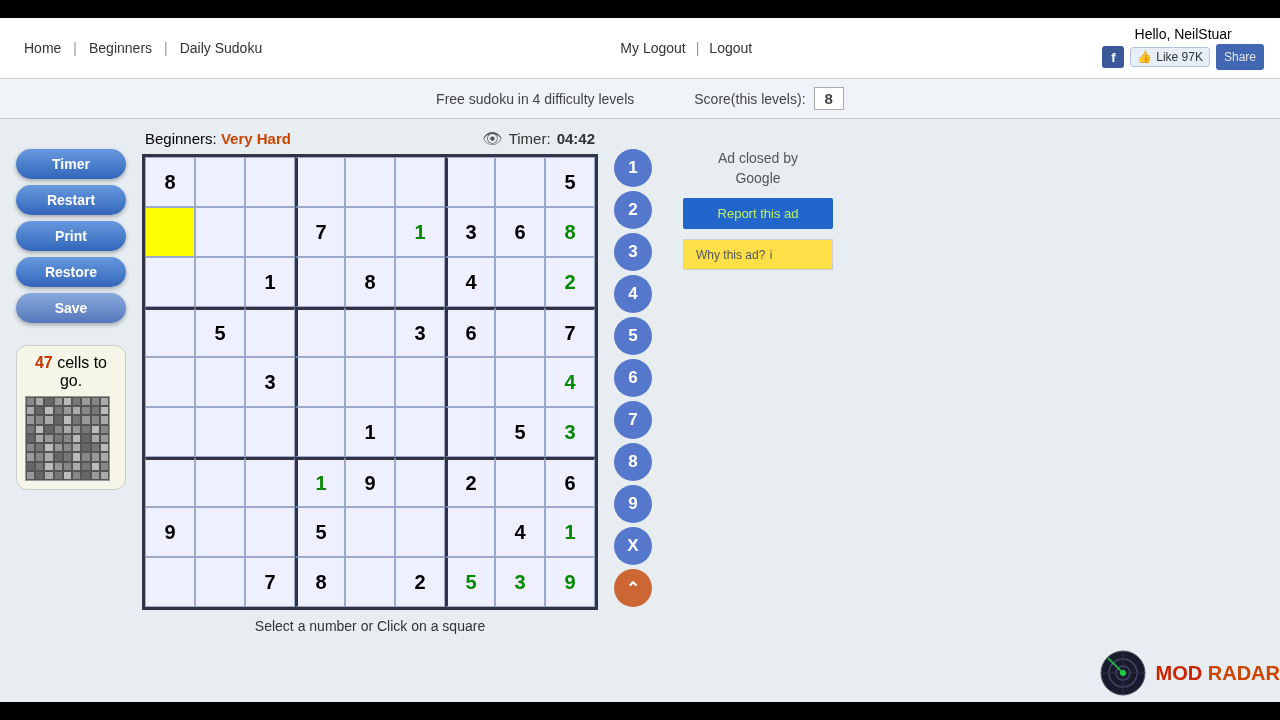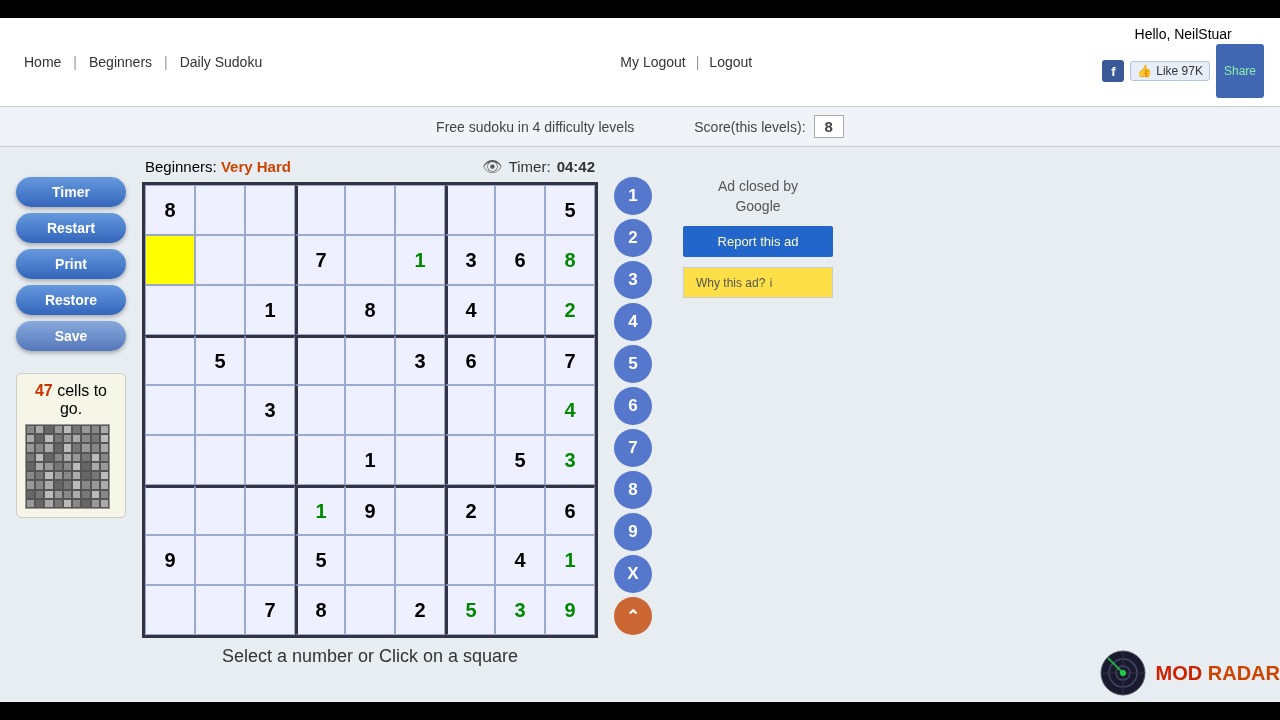--- a/index.html
+++ b/index.html
@@ -91,23 +91,23 @@
       background: #e8eef8;
       border: 1px solid #b3c4e0;
       border-radius: 3px;
       padding: 2px 6px;
       font-size: 12px;
       color: #333;
       display: flex; align-items: center; gap: 4px;
     }
     .share-btn {
       background: #4267b2;
-      color: #86efac;
+      color: #e5e5e5;
       border-radius: 3px;
-      padding: 20px 8px;
+      padding: 6px 8px;
       font-size: 12px;
     }
 
     
     .sub-header {
       background: #f0f4f8;
       padding: 8px 16px;
       display: flex;
       align-items: center;
       justify-content: center;
@@ -155,21 +155,21 @@
       color: #fff;
       box-shadow: 0 2px 4px rgba(0,0,0,0.3);
     }
     .ctrl-btn.save-btn {
       background: linear-gradient(to bottom, #88aadd, #5577bb);
     }
     .cells-info {
       margin-top: 16px;
       background: #f5f5e8;
       border: 1px solid #ccc;
-      border-radius: 5px;
+      border-radius: 11px;
       padding: 8px;
       text-align: center;
     }
     .cells-count { color: #cc3300; font-weight: bold; }
     .puzzle-thumb {
       width: 85px;
       height: 85px;
       background: #888;
       margin-top: 6px;
       border: 1px solid #999;
@@ -223,21 +223,21 @@
     
     .sudoku-cell[data-col="3"], .sudoku-cell[data-col="6"] {
       border-left: 3px solid #334;
     }
     .sudoku-cell[data-row="3"], .sudoku-cell[data-row="6"] {
       border-top: 3px solid #334;
     }
 
     .instruction-row {
       margin-top: 8px;
-      font-size: 18px;
+      font-size: 14px;
       color: #333;
     }
 
     
     .number-selector {
       display: flex;
       flex-direction: column;
       gap: 4px;
       margin-top: 20px;
     }
@@ -264,21 +264,21 @@
       gap: 10px;
     }
     .ad-closed-msg {
       text-align: center;
       color: #555;
       font-size: 14px;
       line-height: 1.4;
     }
     .report-ad-btn {
       background: #2266cc;
-      color: #fef9c3;
+      color: #bef264;
       border: none;
       padding: 8px 16px;
       font-size: 13px;
       cursor: pointer;
       border-radius: 2px;
       width: 150px;
     }
     .why-ad {
       border: 1px solid #ccc;
       background: #fde047;

